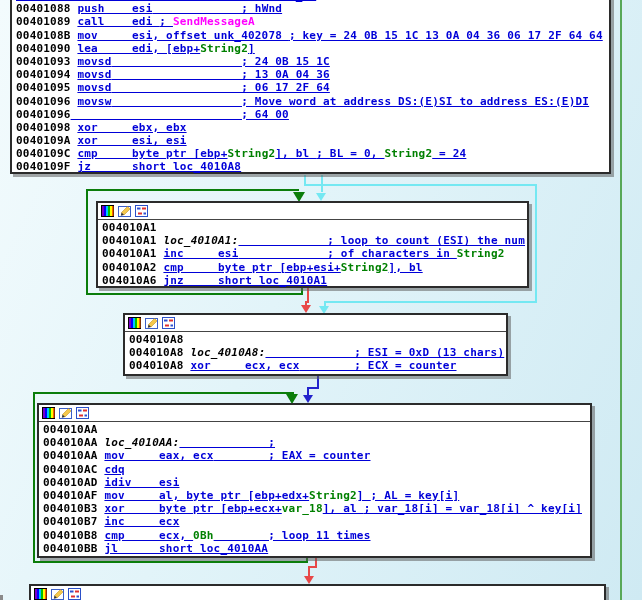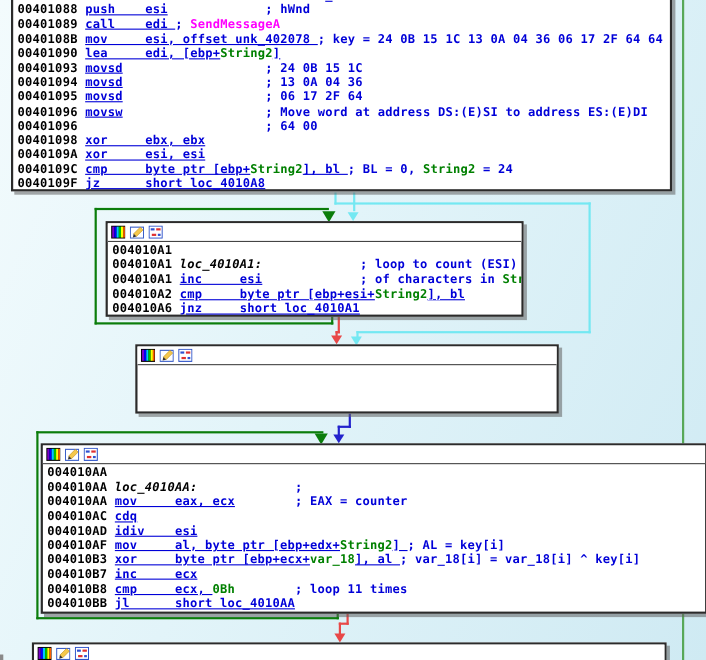--- a/index.html
+++ b/index.html
@@ -27,21 +27,21 @@
     gap:4px; padding-left:3px; background:#fff;
   }
   .tb-icon{width:13px;height:12px;display:inline-block;line-height:0;}
   .code{
     padding:1px 0 0 4px; white-space:pre; font-weight:bold; font-size:11px;
     line-height:13.2px; letter-spacing:0.2px; overflow:hidden;
   }
   .ln{height:13.2px;}
   .sg-a{color:var(--text-address);margin-top:19px;} .sg-l{color:var(--text-address);font-style:italic;}
   .sg-i{color:var(--text-instruction);text-decoration:underline;} .sg-n{color:var(--text-name);}
-  .sg-m{color:var(--text-import);text-align:right;} .sg-c{color:var(--text-comment);}
+  .sg-m{color:var(--text-import);text-align:right;} .sg-c{color:var(--text-comment);text-decoration:underline;}
   .e{position:absolute; z-index:1;}
   .ec{background:var(--edge-highlight);}
   .eg{background:var(--edge-true);}
   .er{background:var(--edge-false);}
   .eb{background:var(--edge-unconditional);}
   .ep{background:var(--edge-pass);}
   .ar{position:absolute; z-index:1; width:0; height:0;
       border-left:5px solid transparent; border-right:5px solid transparent;
       border-top:8px solid #000;}
   .ar-c{border-top-color:var(--edge-highlight);}
@@ -92,21 +92,21 @@
   <div class="ar ar-r" style="left:304px;top:576px"></div>
 
   <div class="e ep" style="left:620px;top:0;width:2px;height:600px"></div>
 
   <div class="frag" style="left:0;top:595px;width:3px;height:5px;background:#8a8a8a"></div>
 
   <div class="block" style="left:10px;top:-14px;width:601px;height:188px">
     <div class="code"><div class="ln"><span class="sg-c">                                         _ =</span></div><div class="ln"><span class="sg-a">00401088 </span><span class="sg-i">push    esi</span><span class="sg-c">             ; hWnd</span></div><div class="ln"><span class="sg-a">00401089 </span><span class="sg-i">call    edi </span><span class="sg-c">; </span><span class="sg-m">SendMessageA</span></div><div class="ln"><span class="sg-a">0040108B </span><span class="sg-i">mov     esi, offset unk_402078 </span><span class="sg-c">; key = 24 0B 15 1C 13 0A 04 36 06 17 2F 64 64</span></div><div class="ln"><span class="sg-a">00401090 </span><span class="sg-i">lea     edi, [ebp+</span><span class="sg-n">String2</span><span class="sg-i">]</span></div><div class="ln"><span class="sg-a">00401093 </span><span class="sg-i">movsd</span><span class="sg-c">                   ; 24 0B 15 1C</span></div><div class="ln"><span class="sg-a">00401094 </span><span class="sg-i">movsd</span><span class="sg-c">                   ; 13 0A 04 36</span></div><div class="ln"><span class="sg-a">00401095 </span><span class="sg-i">movsd</span><span class="sg-c">                   ; 06 17 2F 64</span></div><div class="ln"><span class="sg-a">00401096 </span><span class="sg-i">movsw</span><span class="sg-c">                   ; Move word at address DS:(E)SI to address ES:(E)DI</span></div><div class="ln"><span class="sg-a">00401096</span><span class="sg-c">                         ; 64 00</span></div><div class="ln"><span class="sg-a">00401098 </span><span class="sg-i">xor     ebx, ebx</span></div><div class="ln"><span class="sg-a">0040109A </span><span class="sg-i">xor     esi, esi</span></div><div class="ln"><span class="sg-a">0040109C </span><span class="sg-i">cmp     byte ptr [ebp+</span><span class="sg-n">String2</span><span class="sg-i">], bl </span><span class="sg-c">; BL = 0, </span><span class="sg-n">String2</span><span class="sg-c"> = 24</span></div><div class="ln"><span class="sg-a">0040109F </span><span class="sg-i">jz      short loc_4010A8</span></div></div>
   </div>
 
-  <div class="block" style="left:96px;top:201px;width:380px;height:87px">
+  <div class="block" style="left:96px;top:201px;width:433px;height:87px">
     <div class="titlebar">
   <span class="tb-icon"><svg width="13" height="12" viewBox="0 0 13 12">
             <rect x="0" y="0" width="13" height="12" fill="#000"></rect>
             <rect x="1" y="1" width="2" height="10" fill="#7a00c8"></rect>
             <rect x="3" y="1" width="2" height="10" fill="#0000ff"></rect>
             <rect x="5" y="1" width="2" height="10" fill="#00c8ff"></rect>
             <rect x="7" y="1" width="2" height="10" fill="#00c000"></rect>
             <rect x="9" y="1" width="2" height="10" fill="#ffff00"></rect>
             <rect x="11" y="1" width="1.5" height="10" fill="#ff6000"></rect>
           </svg></span>
@@ -143,23 +143,24 @@
             <path d="M3.5 7.5 L6 10 L2.8 10.8 Z" fill="#333"></path>
           </svg></span>
   <span class="tb-icon"><svg width="13" height="12" viewBox="0 0 13 12">
             <rect x="0.5" y="0.5" width="12" height="11" fill="#fff" stroke="#2b50c8" stroke-width="1"></rect>
             <rect x="2" y="2.5" width="3.5" height="2" fill="#3050d0"></rect>
             <rect x="7" y="2.5" width="4" height="2" fill="#e03030"></rect>
             <rect x="3" y="7.5" width="4" height="2" fill="#e03030"></rect>
             <rect x="8.5" y="7.5" width="2.5" height="2" fill="#3050d0"></rect>
           </svg></span>
 </div>
-  </div>
-
-  <div class="block" style="left:37px;top:403px;width:606px;height:155px">
+    <div class="code"><div class="ln"><span class="sg-a">004010A8</span></div><div class="ln"><span class="sg-a">004010A8 </span><span class="sg-l">loc_4010A8:</span><span class="sg-c">             ; ESI = 0xD (13 chars)</span></div><div class="ln"><span class="sg-a">004010A8 </span><span class="sg-i">xor     ecx, ecx</span><span class="sg-c">        ; ECX = counter</span></div></div>
+  </div>
+
+  <div class="block" style="left:37px;top:403px;width:555px;height:155px">
     <div class="titlebar">
   <span class="tb-icon"><svg width="13" height="12" viewBox="0 0 13 12">
             <rect x="0" y="0" width="13" height="12" fill="#000"></rect>
             <rect x="1" y="1" width="2" height="10" fill="#7a00c8"></rect>
             <rect x="3" y="1" width="2" height="10" fill="#0000ff"></rect>
             <rect x="5" y="1" width="2" height="10" fill="#00c8ff"></rect>
             <rect x="7" y="1" width="2" height="10" fill="#00c000"></rect>
             <rect x="9" y="1" width="2" height="10" fill="#ffff00"></rect>
             <rect x="11" y="1" width="1.5" height="10" fill="#ff6000"></rect>
           </svg></span>

